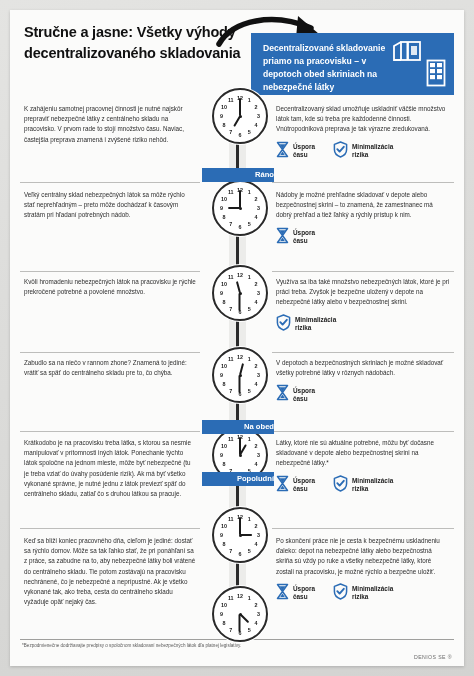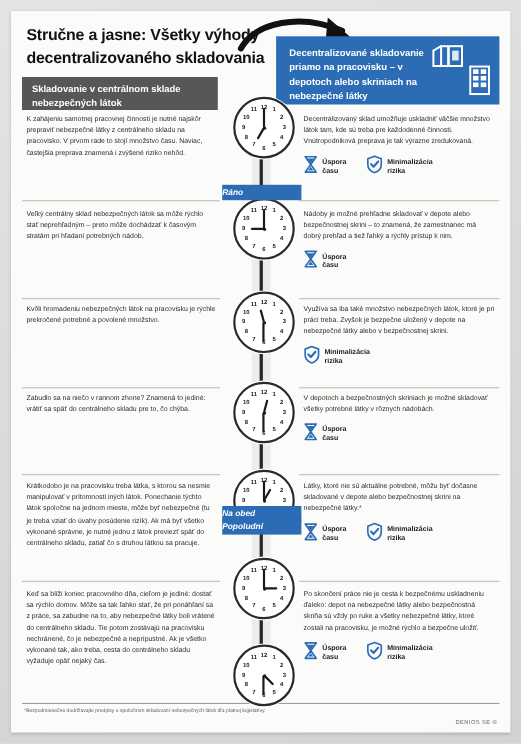--- a/index.html
+++ b/index.html
@@ -123,24 +123,23 @@
     background: #1b1b1b; border-radius: 50%;
   }
   .tl-badge {
     position: absolute;
     left: 202px;
     width: 72px; height: 14px;
     background: #2b6cb5;
     color: #fff;
     font-size: 7.6px;
     font-weight: bold;
-    text-align: left;
+    text-align: right;
     line-height: 14px;
     z-index: 5;
-    font-style: italic;
   }
 
   
   .row-div {
     position: absolute;
     height: 1px;
     background: #bdbdbb;
   }
   .row-div.left  { left: 20px;  width: 180px; }
   .row-div.right { left: 272px; width: 182px; }
@@ -202,21 +201,21 @@
   <div class="hdr-title">Stručne a jasne: Všetky výhody decentralizovaného skladovania</div>
 
   <div class="arrow-wrap">
     <svg width="130" height="48" viewBox="0 0 130 48">
       <path d="M4 30 C 18 6, 58 -2, 96 14" stroke="#111" stroke-width="5.5" fill="none" stroke-linecap="round"></path>
       <path d="M83 2 L104 20 L81 24 Z" fill="#111"></path>
     </svg>
   </div>
 
   <div class="blue-hdr">
-    <div class="bh-text">Decentralizované skladovanie priamo na pracovisku – v depotoch alebo skriniach na nebezpečné látky</div>
+    <div class="bh-text">Decentralizované skladovanie priamo na pracovisku – v depotoch obed skriniach na nebezpečné látky</div>
     <span class="bh-icon-a">
       <svg width="30" height="24" viewBox="0 0 30 24">
         <rect x="9" y="3" width="19" height="18" fill="none" stroke="#fff" stroke-width="1.8"></rect>
         <rect x="14.5" y="3" width="2.4" height="18" fill="#fff"></rect>
         <path d="M9 3 L2 7 L2 21 L9 21" fill="none" stroke="#fff" stroke-width="1.8"></path>
         <rect x="19" y="7" width="6" height="9" fill="#fff" opacity="0.85"></rect>
       </svg>
     </span>
     <span class="bh-icon-b">
       <svg width="20" height="28" viewBox="0 0 20 28">
@@ -224,23 +223,20 @@
         <rect x="4" y="4" width="5" height="4.2" fill="#fff"></rect>
         <rect x="11" y="4" width="5" height="4.2" fill="#fff"></rect>
         <rect x="4" y="10" width="5" height="4.2" fill="#fff"></rect>
         <rect x="11" y="10" width="5" height="4.2" fill="#fff"></rect>
         <rect x="4" y="16" width="5" height="4.2" fill="#fff"></rect>
         <rect x="11" y="16" width="5" height="4.2" fill="#fff"></rect>
       </svg>
     </span>
   </div>
 
-  <div class="dark-hdr">
-    <span>Skladovanie v centrálnom sklade nebezpečných látok</span>
-  </div>
 
   <div class="spine-glow"></div>
   <div class="spine"></div>
 
   <div id="dividers">
       <div class="row-div left" style="top: 182px;"></div>
       <div class="row-div right" style="top: 182px;"></div>
       <div class="row-div left" style="top: 271px;"></div>
       <div class="row-div right" style="top: 271px;"></div>
       <div class="row-div left" style="top: 352px;"></div>
@@ -469,20 +465,20 @@
         <div class="num" style="left: 3.5px; top: 22px;">9</div>
         <div class="num" style="left: 5.97853px; top: 12.75px;">10</div>
         <div class="num" style="left: 12.75px; top: 5.97853px;">11</div>
         <div class="hand hour" style="transform: rotate(135deg);"></div>
         <div class="hand min" style="transform: rotate(180deg);"></div>
         <div class="pivot"></div>
       </div>
     </div>
   <div id="badges">
       <div class="tl-badge" style="top: 168px;">Ráno</div>
-      <div class="tl-badge" style="top: 420px; margin-top: 40px;">Na obed</div>
+      <div class="tl-badge" style="top: 420px;">Na obed</div>
       <div class="tl-badge" style="top: 472px;">Popoludní</div>
     </div>
 
   <div class="foot-rule"></div>
   <div class="footnote">*Bezpodmienečne dodržiavajte predpisy o spoločnom skladovaní nebezpečných látok dľa platnej legislatívy.</div>
   <div class="brand">DENIOS SE ®</div>
 </div>
 
 </body></html>

